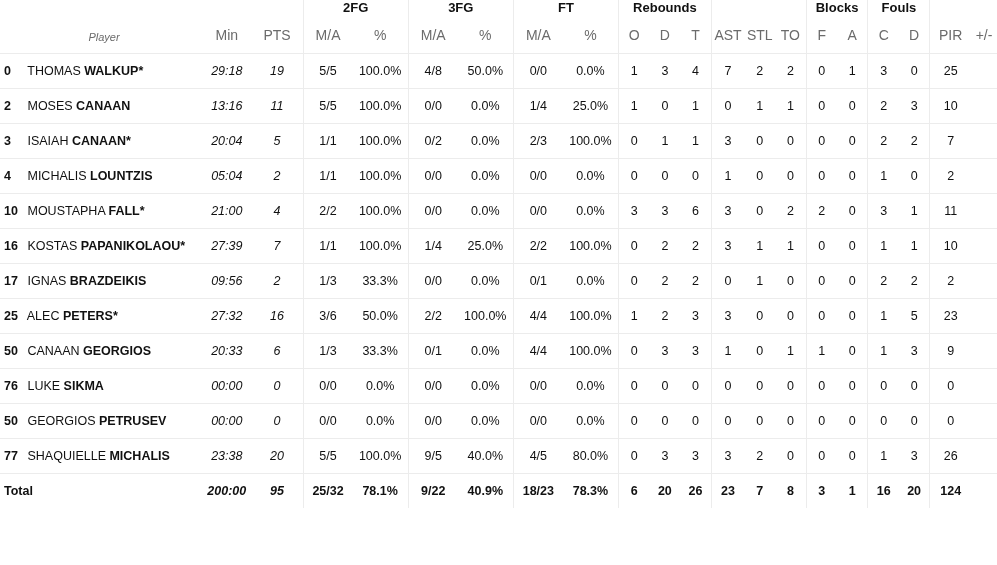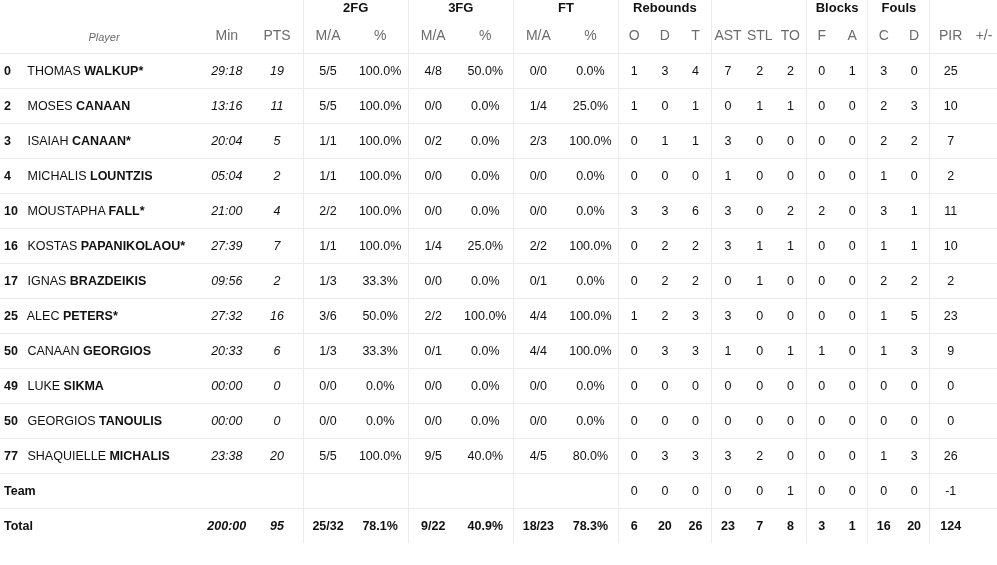--- a/index.html
+++ b/index.html
@@ -349,21 +349,21 @@
           <td>0</td>
           <td>1</td>
           <td class="sep-left">1</td>
           <td>0</td>
           <td class="sep-left">1</td>
           <td>3</td>
           <td class="sep-left">9</td>
           <td></td>
         </tr>
         <tr>
-          <td class="cell-player"><span class="jersey">49</span><span class="firstname"> LUKE </span><span class="lastname">SIKMA</span><span class="starmark"></span></td>
+          <td class="cell-player"><span class="jersey">76</span><span class="firstname"> LUKE </span><span class="lastname">SIKMA</span><span class="starmark"></span></td>
           <td class="min-cell">00:00</td>
           <td class="pts-cell">0</td>
           <td class="sep-left">0/0</td>
           <td>0.0%</td>
           <td class="sep-left">0/0</td>
           <td>0.0%</td>
           <td class="sep-left">0/0</td>
           <td>0.0%</td>
           <td class="sep-left">0</td>
           <td>0</td>
@@ -372,21 +372,21 @@
           <td>0</td>
           <td>0</td>
           <td class="sep-left">0</td>
           <td>0</td>
           <td class="sep-left">0</td>
           <td>0</td>
           <td class="sep-left">0</td>
           <td></td>
         </tr>
         <tr>
-          <td class="cell-player"><span class="jersey">50</span><span class="firstname"> GEORGIOS </span><span class="lastname">TANOULIS</span><span class="starmark"></span></td>
+          <td class="cell-player"><span class="jersey">50</span><span class="firstname"> GEORGIOS </span><span class="lastname">PETRUSEV</span><span class="starmark"></span></td>
           <td class="min-cell">00:00</td>
           <td class="pts-cell">0</td>
           <td class="sep-left">0/0</td>
           <td>0.0%</td>
           <td class="sep-left">0/0</td>
           <td>0.0%</td>
           <td class="sep-left">0/0</td>
           <td>0.0%</td>
           <td class="sep-left">0</td>
           <td>0</td>
@@ -415,43 +415,20 @@
           <td>3</td>
           <td>3</td>
           <td class="sep-left">3</td>
           <td>2</td>
           <td>0</td>
           <td class="sep-left">0</td>
           <td>0</td>
           <td class="sep-left">1</td>
           <td>3</td>
           <td class="sep-left">26</td>
-          <td></td>
-        </tr>
-        <tr>
-          <td class="cell-player label-bold">Team</td>
-          <td class="min-cell"></td>
-          <td class="pts-cell"></td>
-          <td class="sep-left"></td>
-          <td></td>
-          <td class="sep-left"></td>
-          <td></td>
-          <td class="sep-left"></td>
-          <td></td>
-          <td class="sep-left">0</td>
-          <td>0</td>
-          <td>0</td>
-          <td class="sep-left">0</td>
-          <td>0</td>
-          <td>1</td>
-          <td class="sep-left">0</td>
-          <td>0</td>
-          <td class="sep-left">0</td>
-          <td>0</td>
-          <td class="sep-left">-1</td>
           <td></td>
         </tr>
         <tr class="total-row">
           <td class="cell-player label-bold">Total</td>
           <td class="min-cell">200:00</td>
           <td class="pts-cell">95</td>
           <td class="sep-left">25/32</td>
           <td>78.1%</td>
           <td class="sep-left">9/22</td>
           <td>40.9%</td>

